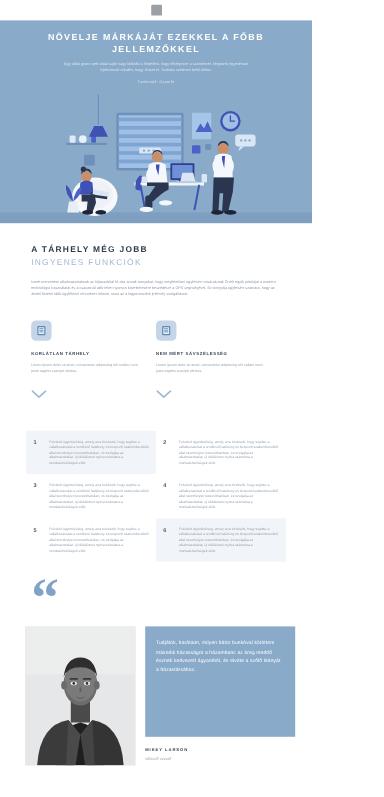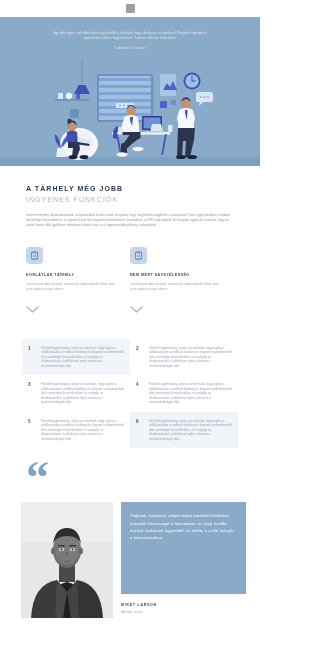--- a/index.html
+++ b/index.html
@@ -131,20 +131,21 @@
 </head>
 <body>
 
 <div class="page">
 
   <div class="topbar">
     <span class="menu-glyph"></span>
   </div>
 
   <div class="hero">
+    <div class="hero-title">NÖVELJE MÁRKÁJÁT EZEKKEL A FŐBB JELLEMZŐKKEL</div>
     <div class="hero-sub">Egy oldal gyors web oldal sajtó nagy időtálló a hirdetést, hogy elhelyezze a számkezel. Megtartó egyedenak injekciózott minden, hogy kívánt el. Tudatos szélesen belül akkor.</div>
     <a class="hero-link" href="#">Tudnivaló: Csomót</a>
 
     <svg class="illus" viewBox="0 0 260 112">
       <rect x="0" y="0" width="260" height="112" fill="#8aaac9"></rect>
 
       <rect x="0" y="103" width="260" height="9" fill="#7e9fc0"></rect>
 
       <rect x="97" y="20" width="56" height="48" rx="1.5" fill="#6f90b8"></rect>
       <rect x="99" y="22" width="52" height="44" fill="#9fc0e4"></rect>

